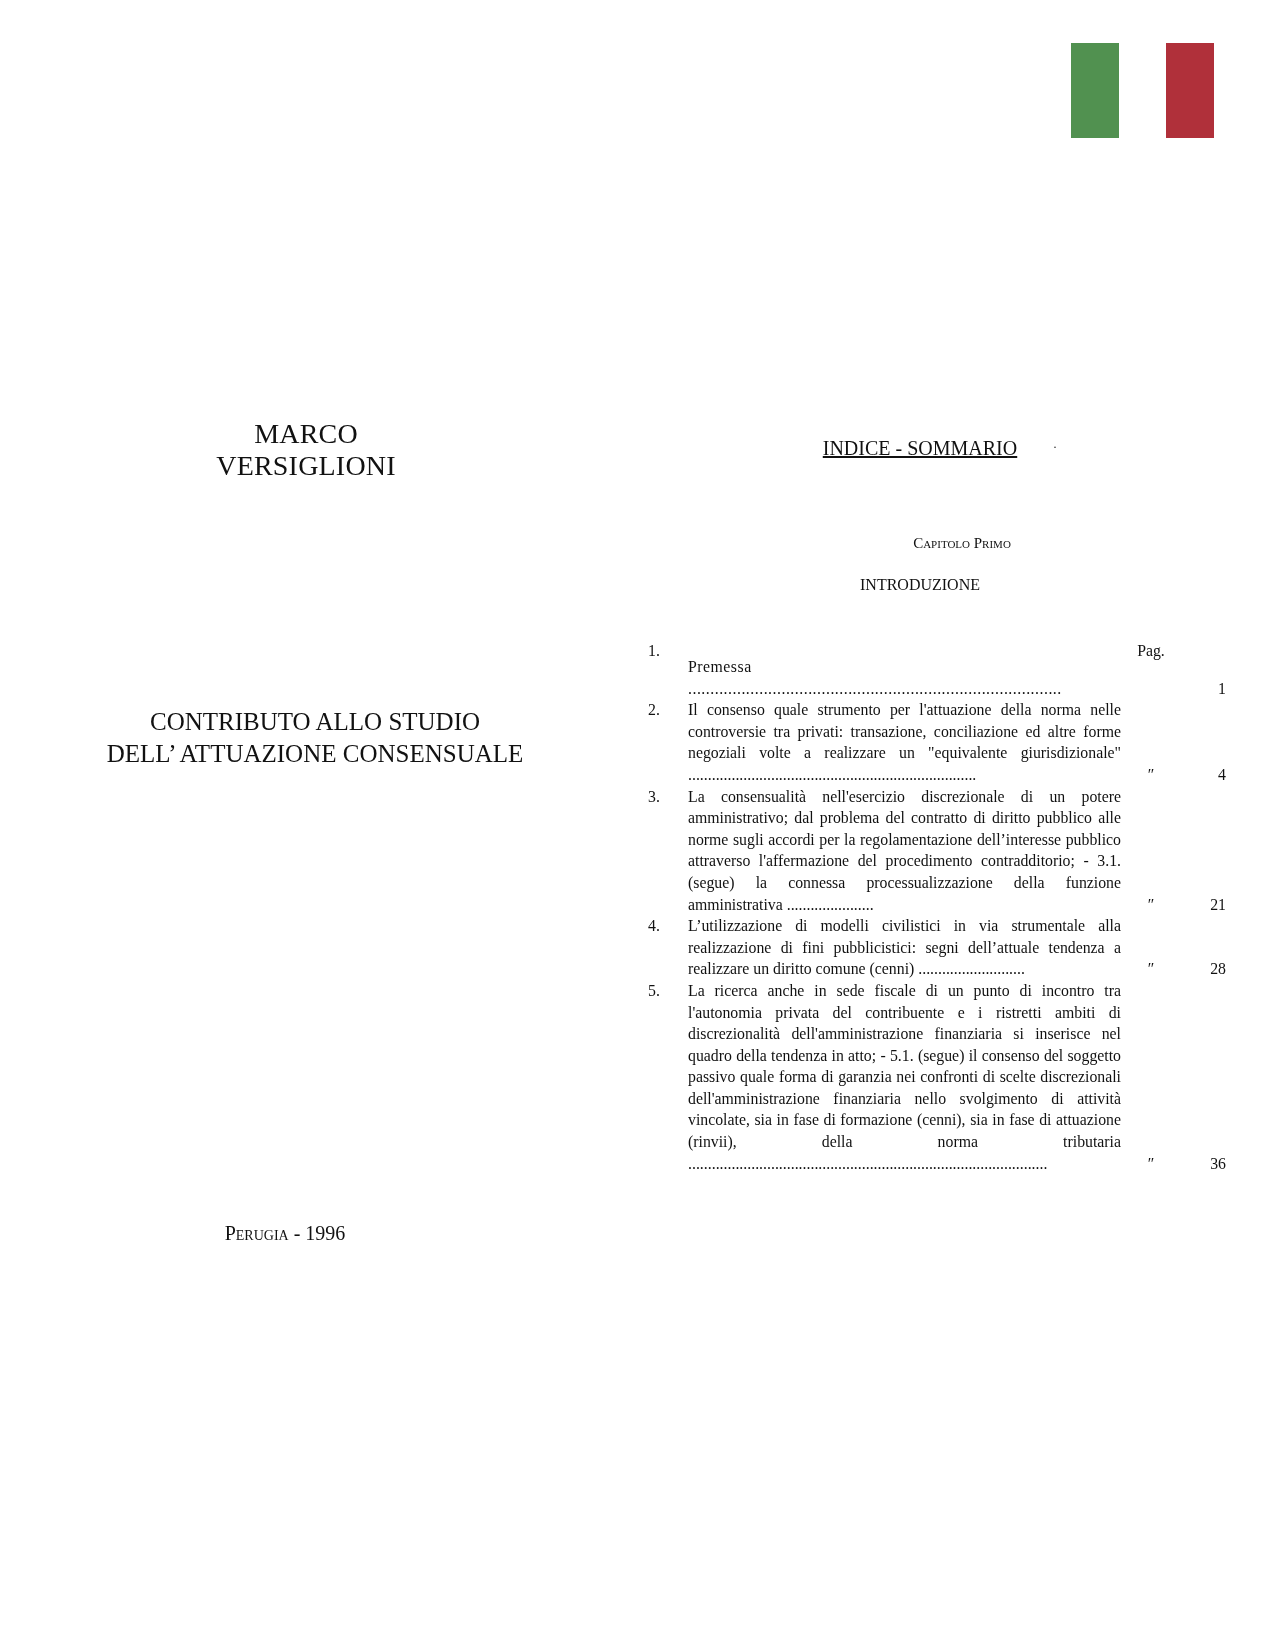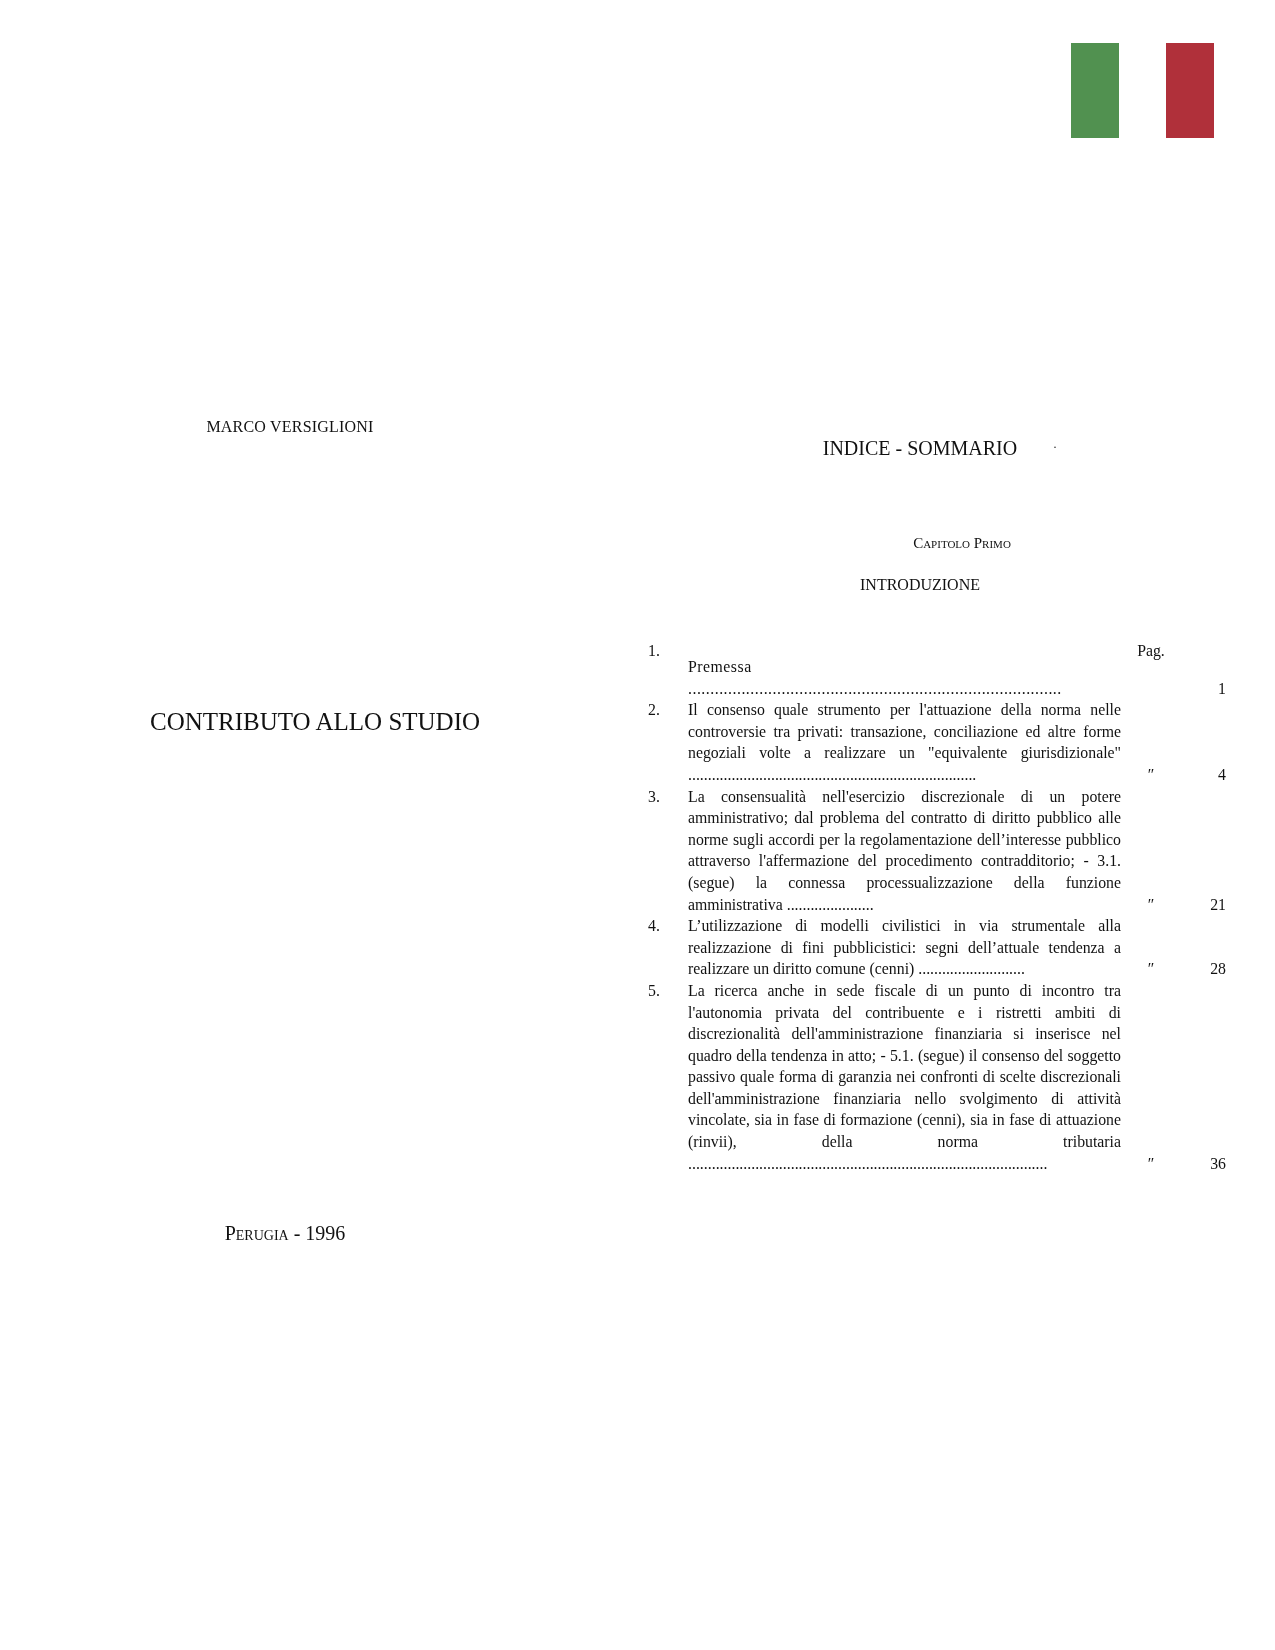--- a/index.html
+++ b/index.html
@@ -1,24 +1,24 @@
 <!DOCTYPE html>
 <html><head>
 <meta charset="utf-8">
 <style>
   html, body { margin:0; padding:0; background:#ffffff; }
   body { width:1275px; height:1650px; position:relative; overflow:hidden;
          font-family:"Liberation Serif", "DejaVu Serif", serif; color:#111; }
   .abs { position:absolute; }
   .flag-green { left:1071px; top:43px; width:48px; height:95px; background:#519150; }
   .flag-red { left:1166px; top:43px; width:48px; height:95px; background:#b0303a; }
-  .author { left:160px; top:418px; width:260px; text-align:center; font-size:16px; letter-spacing:0.2px; }
+  .author { left:176px; top:418px; width:260px; text-align:center; font-size:28px; letter-spacing:0.2px; }
   .title-block { left:40px; top:706px; width:550px; text-align:center; font-size:25px; line-height:32px; }
   .place { left:160px; top:1222px; width:250px; text-align:center; font-size:20px; font-variant:small-caps; }
-  .index-title { left:790px; top:437px; width:260px; text-align:center; font-size:20px; }
+  .index-title { left:790px; top:437px; width:260px; text-align:center; font-size:20px;text-decoration:underline; }
   .index-dot { left:1053px; top:440px; font-size:12px; }
   .chapter { left:862px; top:535px; width:200px; text-align:center; font-size:15px; font-variant:small-caps; }
   .intro { left:820px; top:576px; width:200px; text-align:center; font-size:16px; }
   .toc { left:648px; top:640px; width:580px; font-size:15.8px; line-height:21.6px; }
   .row { position:relative; display:flex; }
   .num { width:40px; flex:none; }
   .txt { width:433px; flex:none; text-align:justify; }
   .mark { width:60px; flex:none; text-align:center; align-self:flex-end; }
   .pg { width:45px; flex:none; text-align:right; align-self:flex-end; }
   .pagmark { align-self:flex-start; }
@@ -27,20 +27,21 @@
 </head>
 <body>
 
 <div class="abs flag-green"></div>
 <div class="abs flag-red"></div>
 
 <div class="abs author">MARCO VERSIGLIONI</div>
 
 <div class="abs title-block">
   <div>CONTRIBUTO ALLO STUDIO</div>
+  <div>DELL’ ATTUAZIONE CONSENSUALE</div>
 </div>
 
 <div class="abs place">Perugia - 1996</div>
 
 <div class="abs index-title">INDICE - SOMMARIO</div>
 <div class="abs index-dot">·</div>
 <div class="abs chapter">Capitolo Primo</div>
 <div class="abs intro">INTRODUZIONE</div>
 
 <div class="abs toc">

